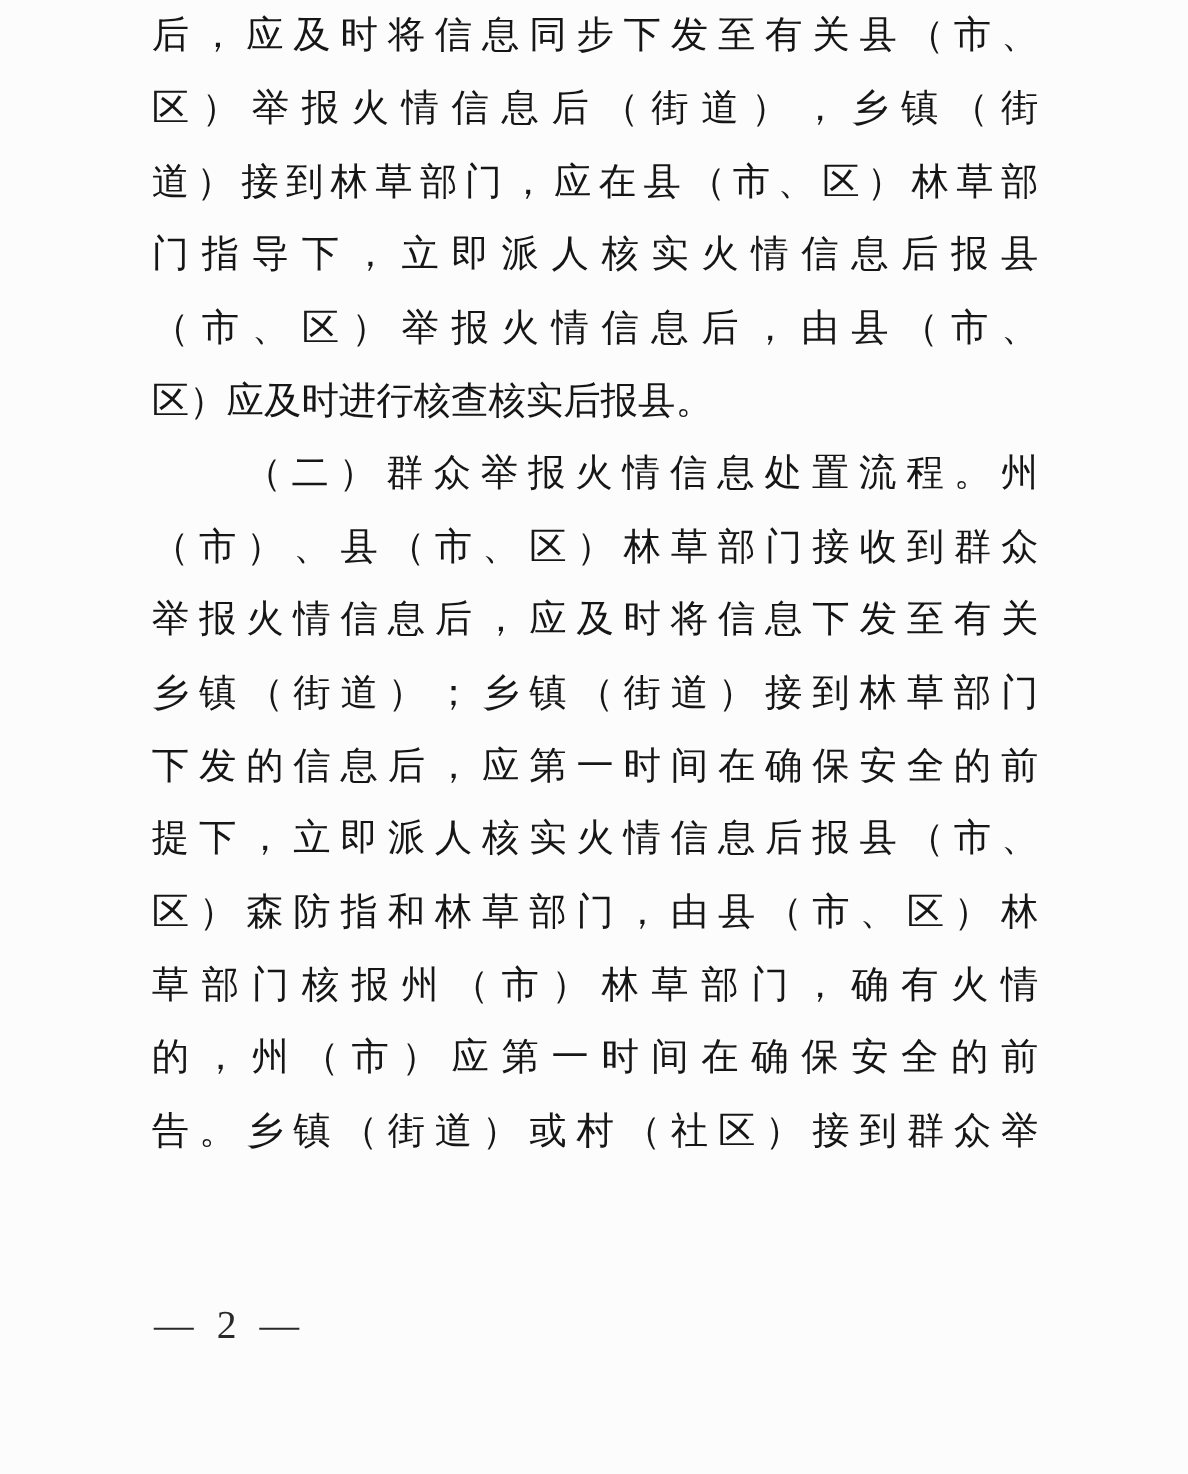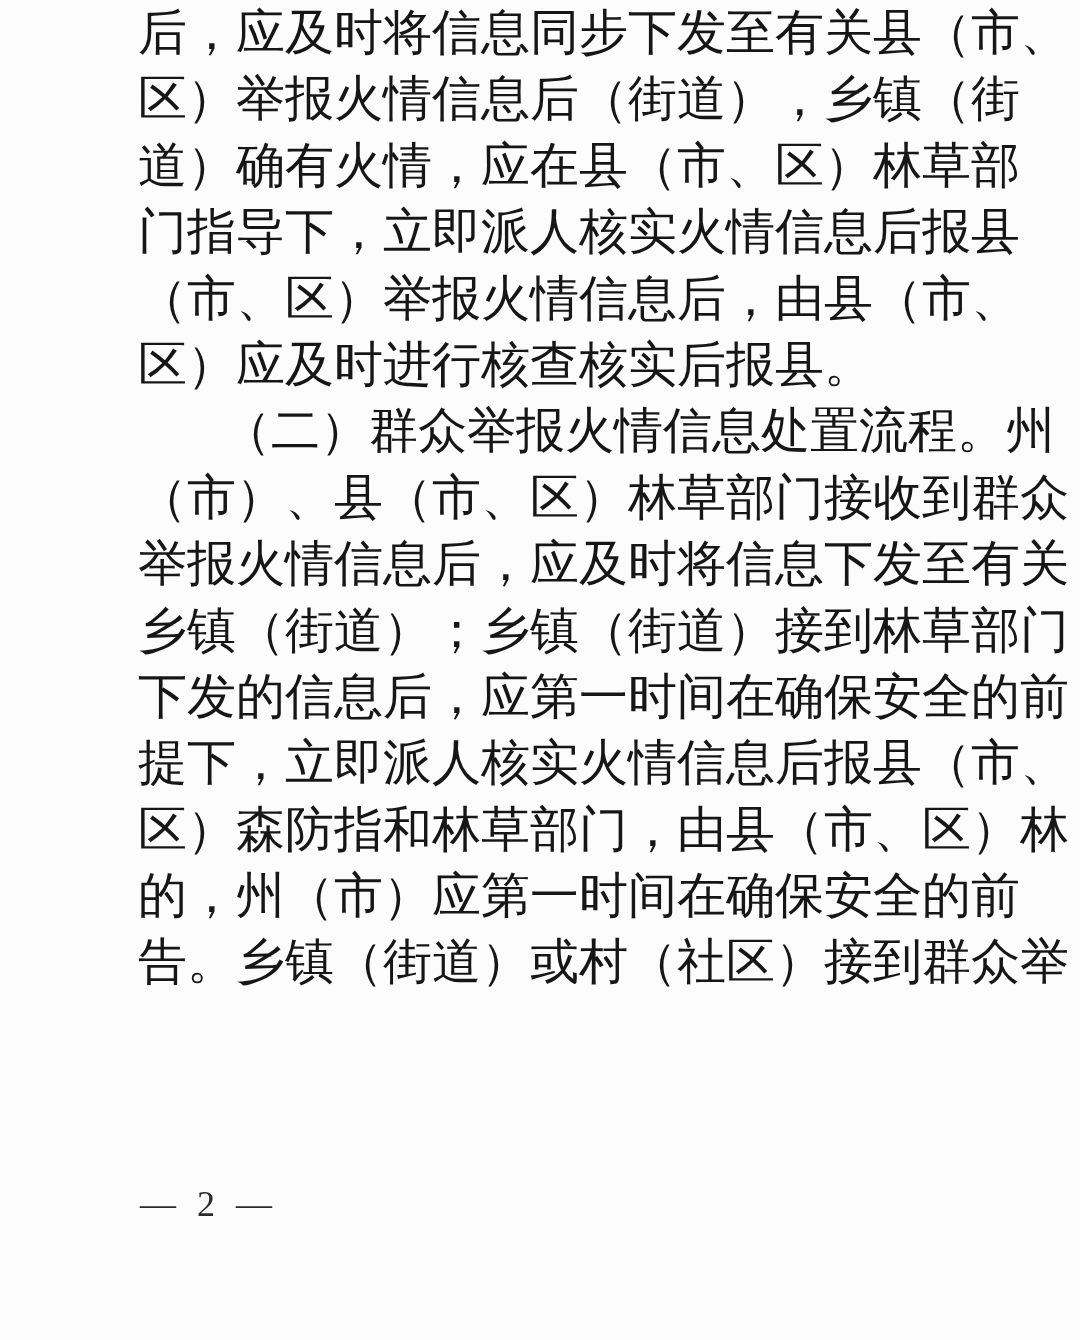--- a/index.html
+++ b/index.html
@@ -18,21 +18,21 @@
   }
   .text-block {
     position: absolute;
     left: 138px;
     top: 0;
     width: 806px;
   }
   .line {
     height: 66.4px;
     line-height: 66.4px;
-    font-size: 49px;
+    font-size: 34px;
     color: #161616;
     white-space: nowrap;
     text-align: justify;
     text-align-last: justify;
     -moz-text-align-last: justify;
   }
   .line.paragraph-end {
     text-align: left;
     text-align-last: left;
     -moz-text-align-last: left;
@@ -51,28 +51,29 @@
     letter-spacing: 6px;
   }
 </style>
 </head>
 <body>
 
 <div class="page">
   <div class="text-block" id="text-block">
       <div class="line">后，应及时将信息同步下发至有关县（市、</div>
       <div class="line">区）举报火情信息后（街道），乡镇（街</div>
-      <div class="line">道）确有火情，应在县（市、区）林草部</div>
+      <div class="line">道）接到林草部门，应在县（市、区）林草部</div>
       <div class="line">门指导下，立即派人核实火情信息后报县</div>
       <div class="line">（市、区）举报火情信息后，由县（市、</div>
       <div class="line paragraph-end">区）应及时进行核查核实后报县。</div>
       <div class="line indent">（二）群众举报火情信息处置流程。州</div>
       <div class="line">（市）、县（市、区）林草部门接收到群众</div>
       <div class="line">举报火情信息后，应及时将信息下发至有关</div>
       <div class="line">乡镇（街道）；乡镇（街道）接到林草部门</div>
       <div class="line">下发的信息后，应第一时间在确保安全的前</div>
       <div class="line">提下，立即派人核实火情信息后报县（市、</div>
       <div class="line">区）森防指和林草部门，由县（市、区）林</div>
+      <div class="line">草部门核报州（市）林草部门，确有火情</div>
       <div class="line">的，州（市）应第一时间在确保安全的前</div>
       <div class="line">告。乡镇（街道）或村（社区）接到群众举</div>
     </div>
   <div class="footer">— 2 —</div>
 </div>
 
 </body></html>

